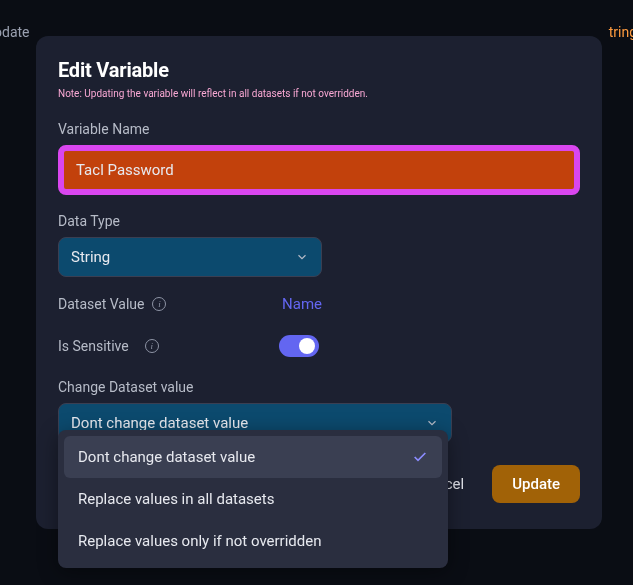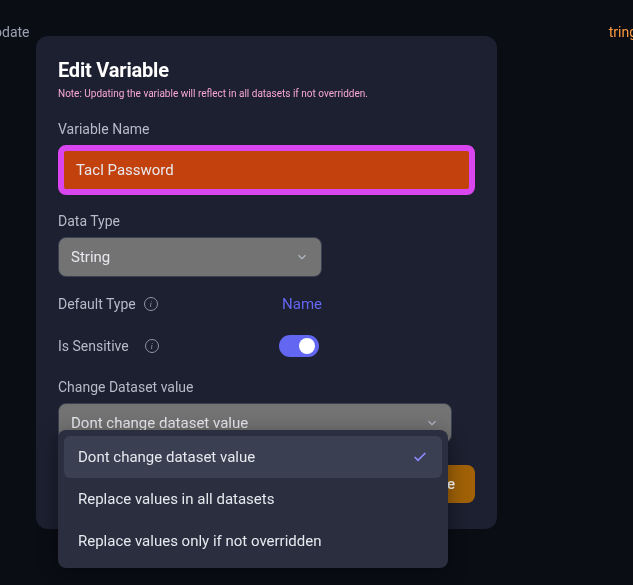--- a/index.html
+++ b/index.html
@@ -1,25 +1,25 @@
 <!DOCTYPE html>
 <html><head>
   <meta charset="utf-8">
   <style>
     * { box-sizing: border-box; margin: 0; padding: 0; font-family: -apple-system, BlinkMacSystemFont, "Segoe UI", Roboto, sans-serif; }
     body { background: #0a0d14; width: 633px; height: 585px; position: relative; overflow: hidden; }
     .bg-hint-left { position: absolute; left: -6px; top: 24px; color: #9aa0b0; font-size: 14px; }
     .bg-hint-right { position: absolute; right: -4px; top: 24px; color: #ff9b3f; font-size: 14px; }
-    .modal { position: absolute; left: 36px; top: 36px; width: 461px; background: #1c2030; border-radius: 12px; padding: 22px 22px 26px 22px; }
+    .modal { position: absolute; left: 36px; top: 36px; width: 566px; background: #1c2030; border-radius: 12px; padding: 22px 22px 26px 22px; }
     .modal-title { color: #fff; font-weight: 700; font-size: 20px; letter-spacing: -0.2px; margin-bottom: 6px; }
     .modal-note { color: #f9a8d4; font-size: 10px; margin-bottom: 22px; }
     .label { color: #b6bbc7; font-size: 14px; margin-bottom: 8px; display: flex; align-items: center; gap: 8px; }
     .label-row { display: flex; align-items: center; justify-content: space-between; margin-bottom: 8px; }
     .input { width: 100%; background: #c2410c; border: 6px solid #d946ef; color: #e7e9ef; font-size: 15px; padding: 10px 12px; border-radius: 8px; margin-bottom: 18px; outline: none; }
-    .select { width: 264px; background: #737373; border: 1px solid #3a3f52; color: #e7e9ef; font-size: 15px; padding: 10px 12px; border-radius: 8px; margin-bottom: 18px; display: flex; align-items: center; justify-content: space-between; cursor: pointer; }
+    .select { width: 264px; background: #0c4a6e; border: 1px solid #3a3f52; color: #e7e9ef; font-size: 15px; padding: 10px 12px; border-radius: 8px; margin-bottom: 18px; display: flex; align-items: center; justify-content: space-between; cursor: pointer; }
     .select-full { width: 394px; }
     .chevron { flex-shrink: 0; }
     .edit-link { color: #6366f1; font-size: 15px; cursor: pointer; }
     .sensitive-row { display: flex; align-items: center; justify-content: flex-start; gap: 120px; margin-bottom: 22px; }
     .sensitive-label { color: #b6bbc7; font-size: 14px; display: flex; align-items: center; gap: 16px; }
     .toggle { width: 40px; height: 22px; background: #6366f1; border-radius: 11px; position: relative; cursor: pointer; }
     .toggle-knob { width: 16px; height: 16px; background: #fff; border-radius: 50%; position: absolute; top: 3px; right: 4px; }
     .info-icon { width: 14px; height: 14px; border: 1px solid #8e94a5; border-radius: 50%; display: inline-flex; align-items: center; justify-content: center; color: #8e94a5; font-size: 9px; font-style: italic; font-family: serif; }
     .actions { display: flex; justify-content: flex-end; gap: 14px; margin-top: 22px; }
     .btn-cancel { background: none; border: none; color: #dfe1e8; font-size: 15px; padding: 10px 14px; cursor: pointer; }
@@ -47,21 +47,21 @@
   <div class="select">
     <span>String</span>
     <svg class="chevron" width="14" height="14" viewBox="0 0 24 24" fill="none" stroke="#b6bbc7" stroke-width="2">
         <polyline points="6 9 12 15 18 9"></polyline>
       </svg>
   </div>
 
   <div class="default-value-block">
     <div class="label-row">
       <div class="label" style="margin-bottom:0">
-        <span>Default Type</span>
+        <span>Dataset Value</span>
         <span class="info-icon">i</span>
       </div>
       <span class="edit-link">Name</span>
     </div>
   </div>
 
   <div style="height:14px"></div>
 
   <div class="sensitive-row">
     <div class="sensitive-label">

